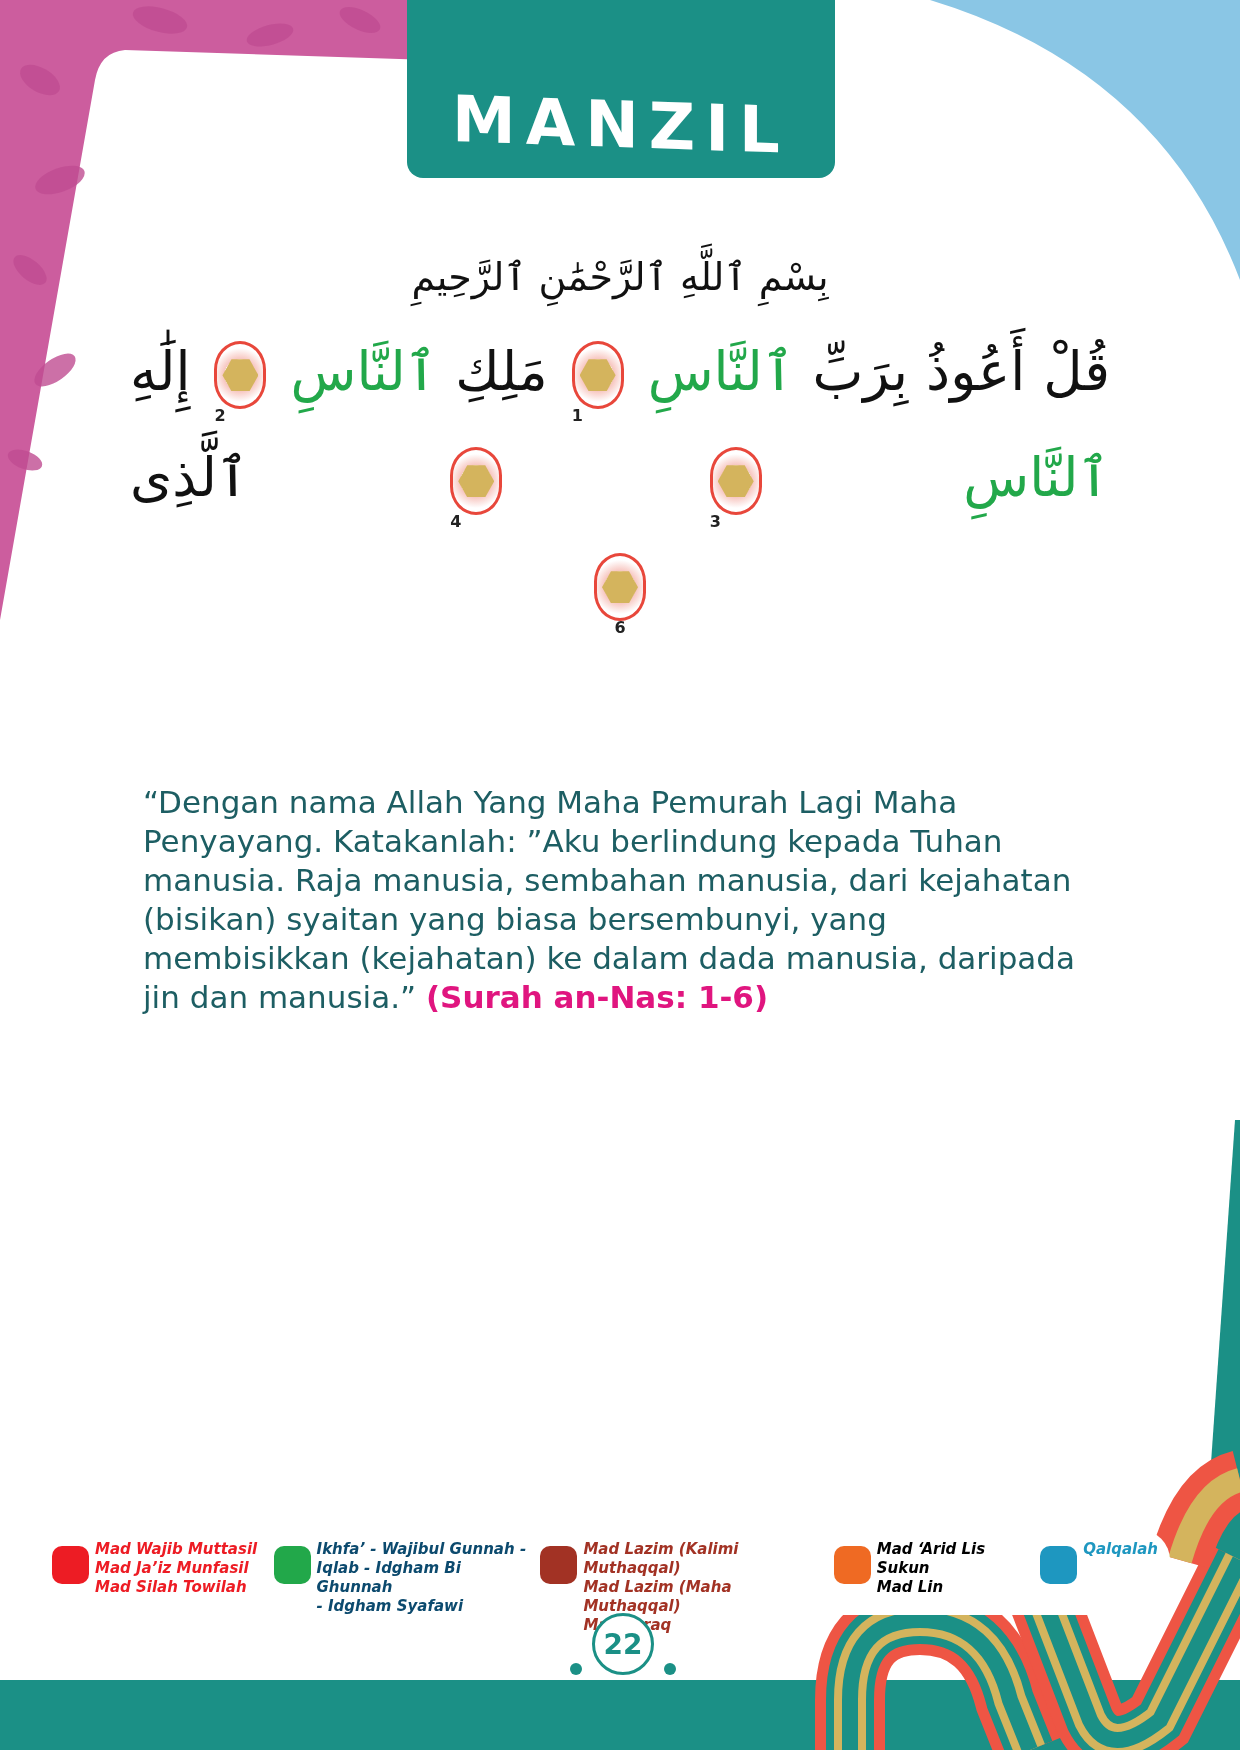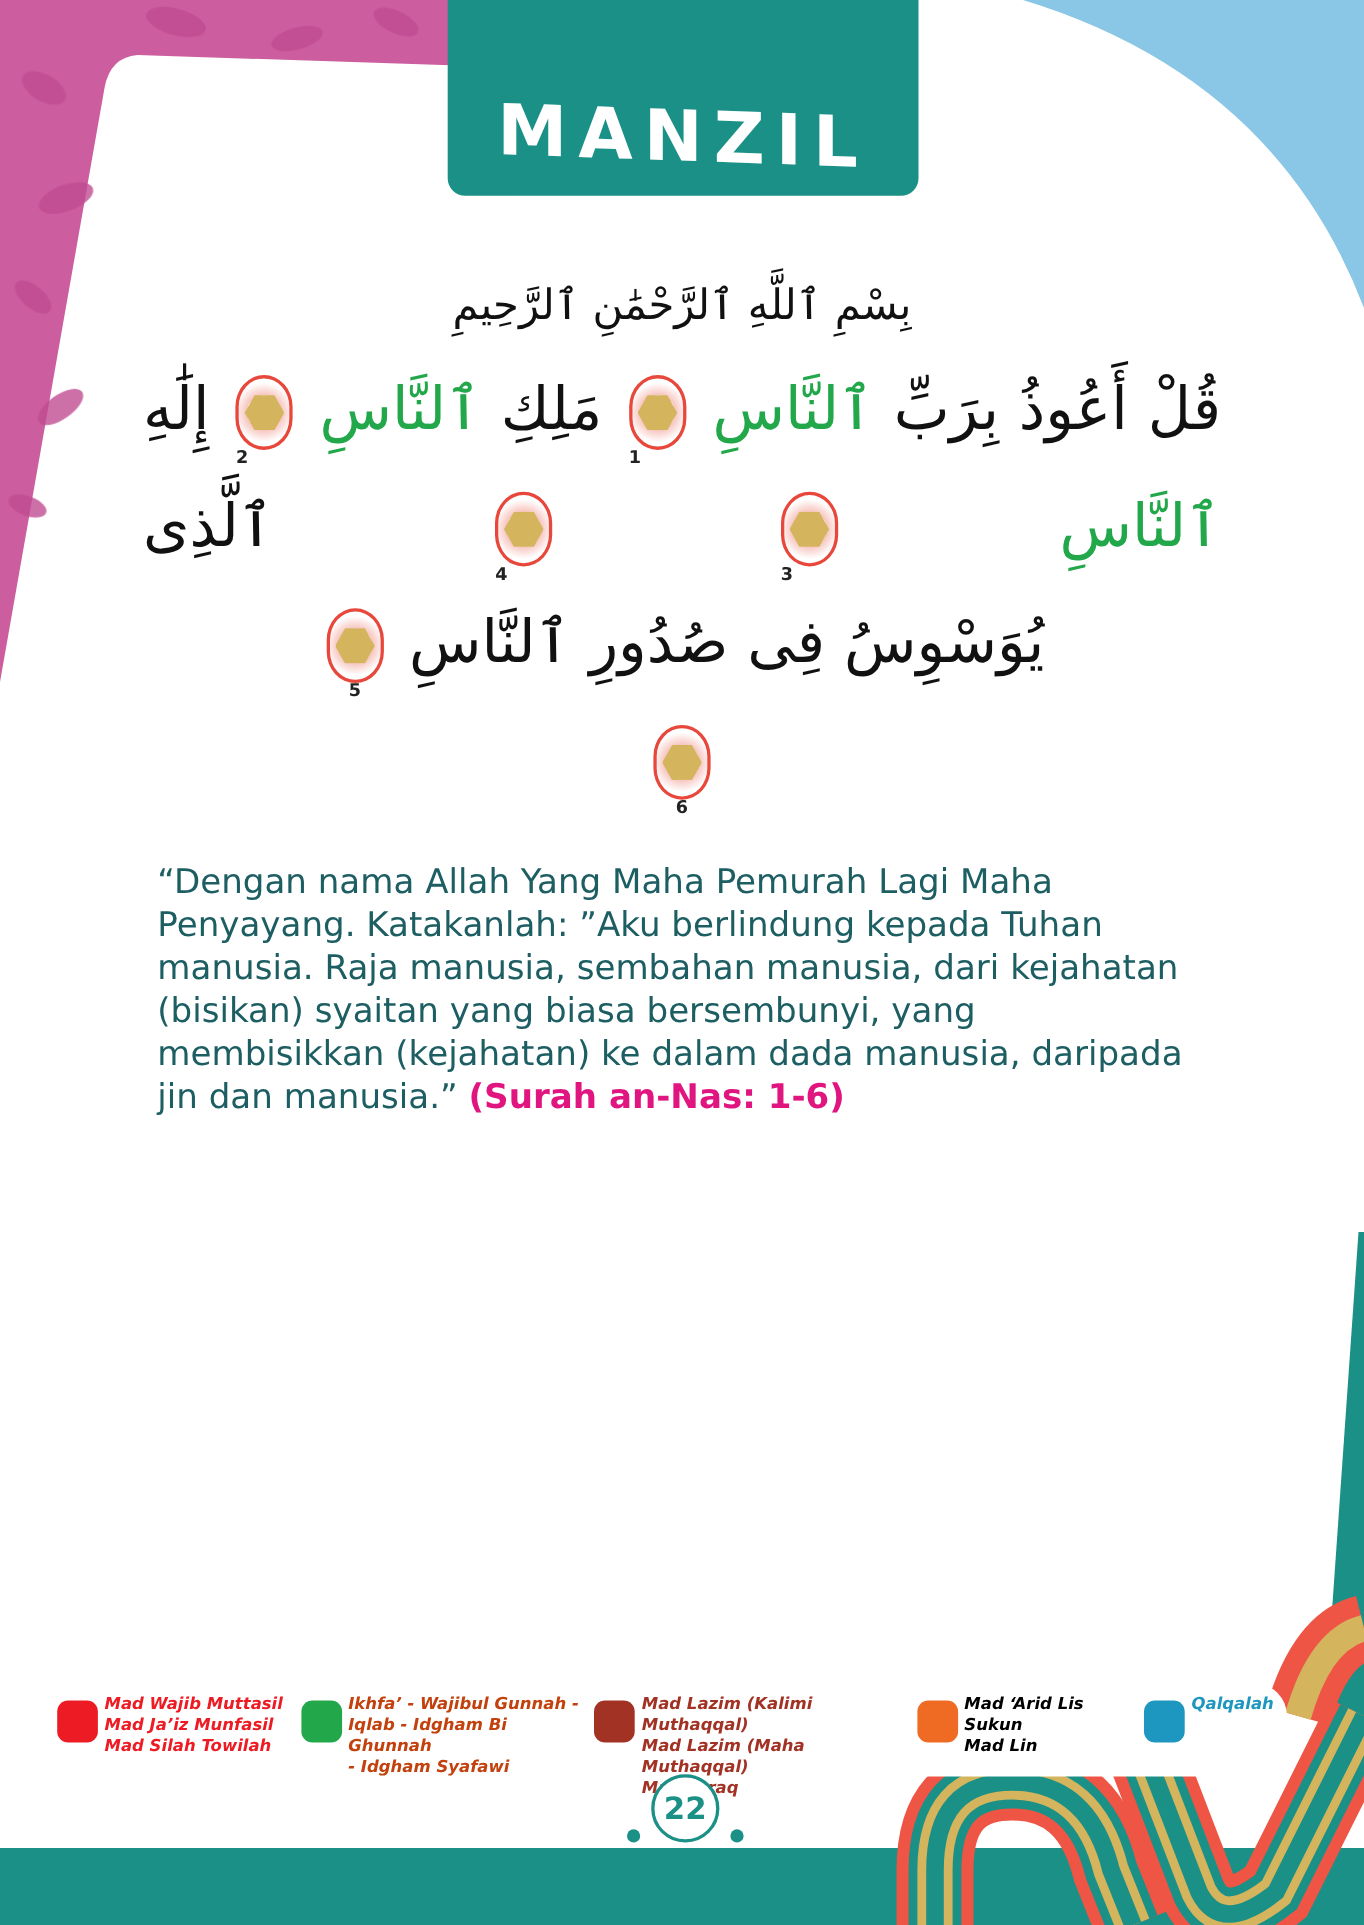--- a/index.html
+++ b/index.html
@@ -125,44 +125,40 @@
     <span>إِلَٰهِ</span>
   </div>
 
   <div class="ar-line justify">
     <span class="g">ٱلنَّاسِ</span>
     <span class="ayah-marker"><span class="ring"></span><span class="star"></span><span class="num">3</span></span>
     <span class="ayah-marker"><span class="ring"></span><span class="star"></span><span class="num">4</span></span>
     <span>ٱلَّذِى</span>
   </div>
 
-  <div class="ar-line center">
-    <span>يُوَسْوِسُ فِى صُدُورِ ٱلنَّاسِ</span>
-    <span class="ayah-marker"><span class="ring"></span><span class="star"></span><span class="num">5</span></span>
-  </div>
 
   <div class="ar-line center">
     <span class="ayah-marker"><span class="ring"></span><span class="star"></span><span class="num">6</span></span>
   </div>
 </div>
 
 <div class="translation">
   <span>“Dengan nama Allah Yang Maha Pemurah Lagi Maha Penyayang. Katakanlah: ”Aku berlindung kepada Tuhan manusia. Raja manusia, sembahan manusia, dari kejahatan (bisikan) syaitan yang biasa bersembunyi, yang membisikkan (kejahatan) ke dalam dada manusia, daripada jin dan manusia.” </span><span class="ref">(Surah an-Nas: 1-6)</span>
 </div>
 
 <div class="legend">
   <div class="legend-item" style="width:220px">
     <span class="swatch" style="background:#ed1c24"></span>
     <span class="legend-label" style="color:#ed1c24">Mad Wajib Muttasil
 Mad Ja’iz Munfasil
 Mad Silah Towilah</span>
   </div>
   <div class="legend-item" style="width:268px">
     <span class="swatch" style="background:#22a84a"></span>
-    <span class="legend-label" style="color:#c2410c">Ikhfa’ - Wajibul Gunnah -
+    <span class="legend-label" style="color:#0c4a6e">Ikhfa’ - Wajibul Gunnah -
 Iqlab - Idgham Bi Ghunnah
 - Idgham Syafawi</span>
   </div>
   <div class="legend-item" style="width:296px">
     <span class="swatch" style="background:#a23224"></span>
     <span class="legend-label" style="color:#a23224">Mad Lazim (Kalimi Muthaqqal)
 Mad Lazim (Maha Muthaqqal)
 Mad Faraq</span>
   </div>
   <div class="legend-item" style="width:204px">

